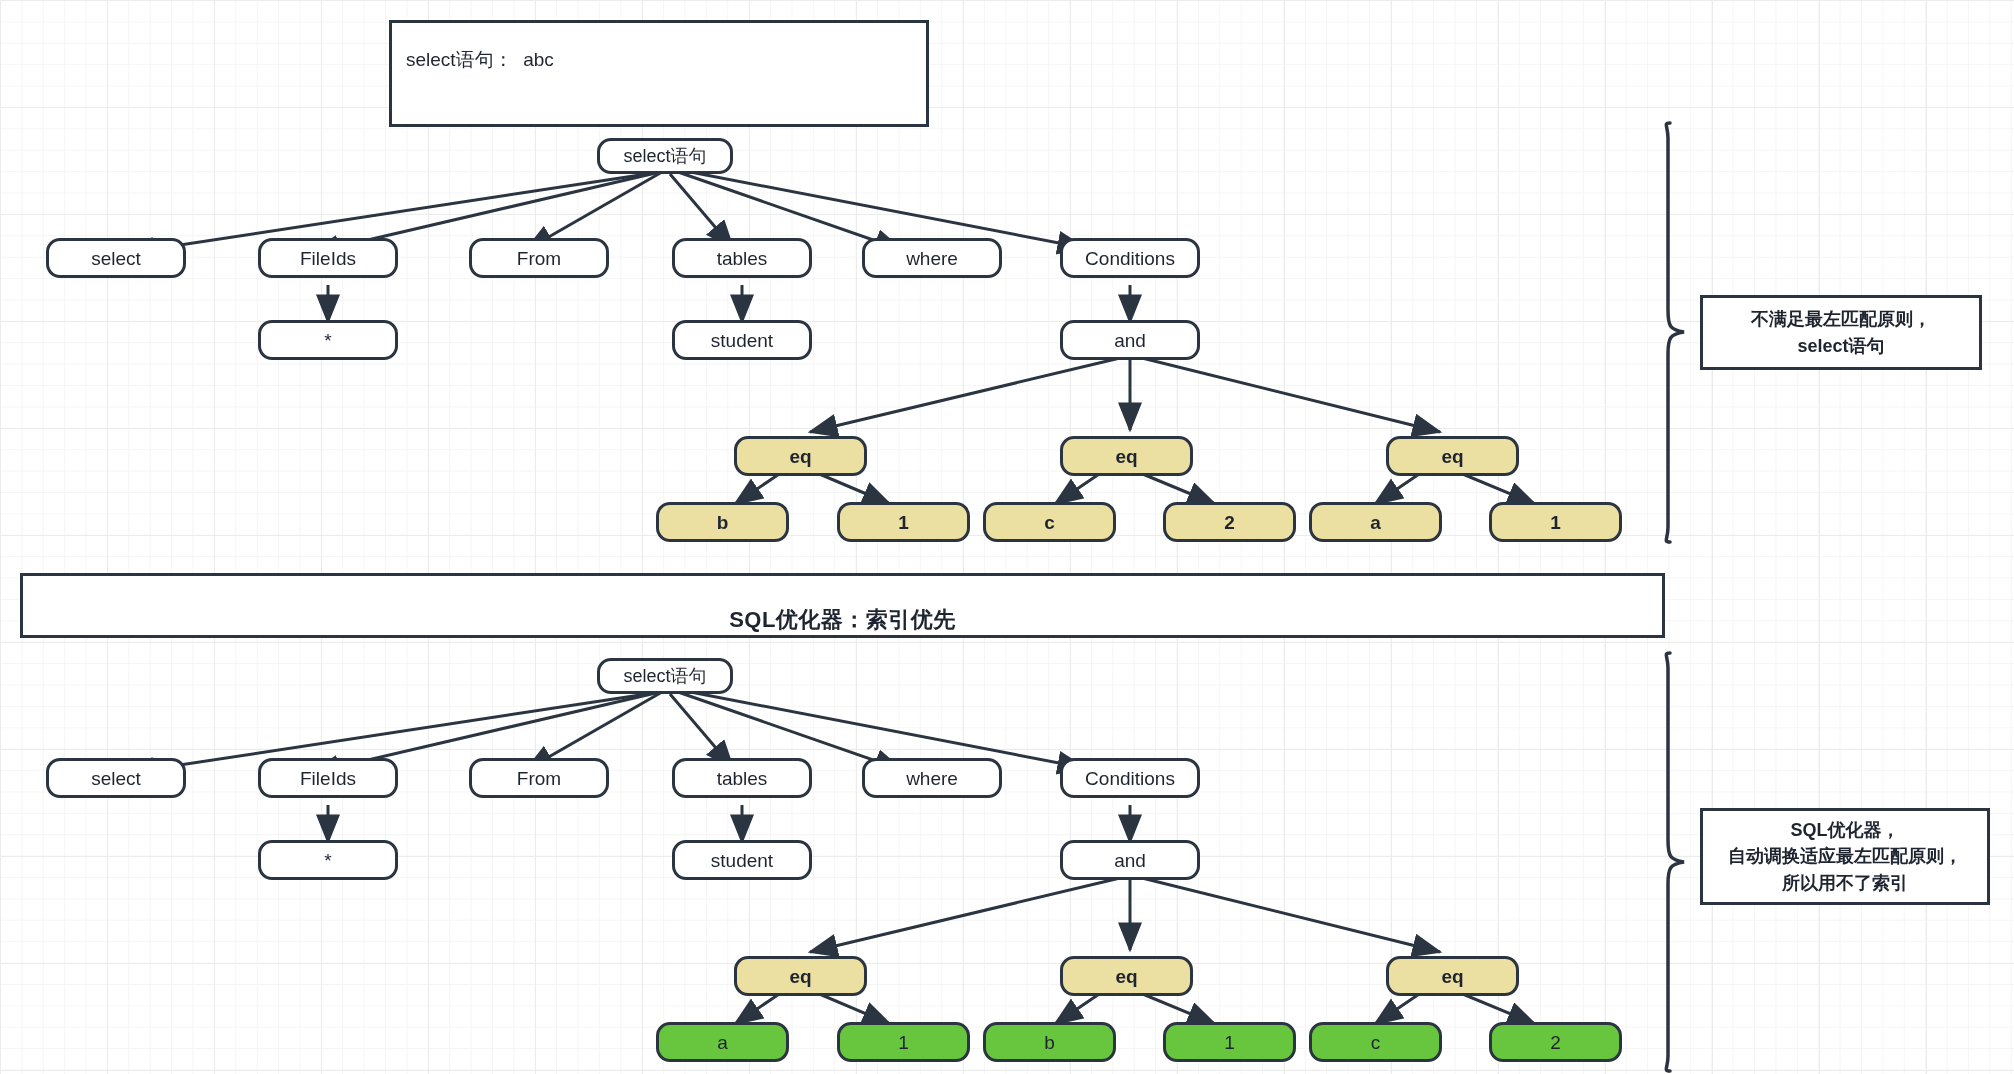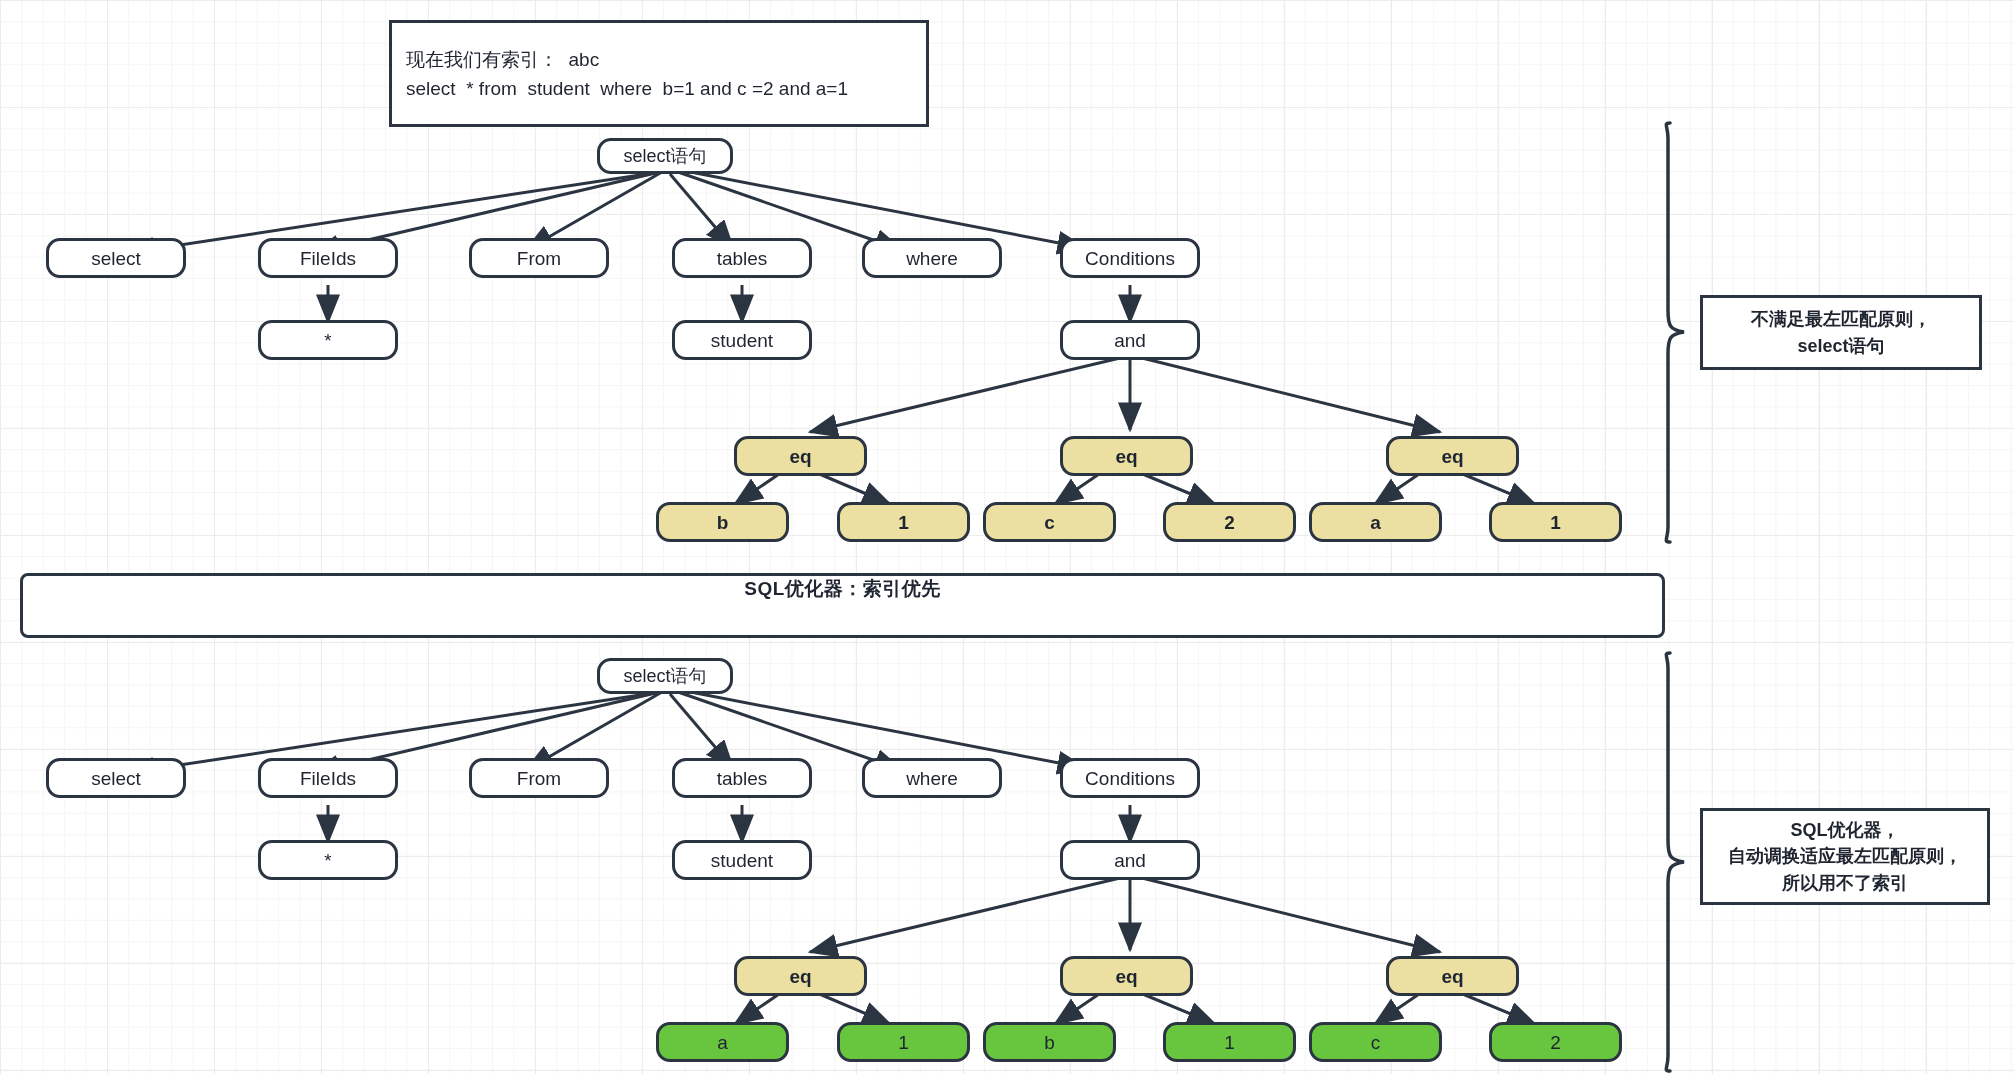--- a/index.html
+++ b/index.html
@@ -63,26 +63,25 @@
   }
   #note-box {
     padding: 22px 14px 10px 14px;
     font-size: 19px;
     line-height: 1.55;
   }
   #note-box .note-line { white-space: pre; }
 
   #banner {
     display: flex;
-    align-items: flex-start;
+    align-items: flex-end;
     justify-content: center;
-    font-size: 19px;
+    font-size: 22px;
     font-weight: bold;
     letter-spacing: .5px;
-    border-radius: 8px;
   }
 
   .callout {
     display: flex;
     flex-direction: column;
     align-items: center;
     justify-content: center;
     font-size: 18px;
     font-weight: bold;
     line-height: 1.45;
@@ -148,22 +147,21 @@
       <path d="M785,990 L735,1024"></path>
       <path d="M810,990 L890,1024"></path>
       <path d="M1105,990 L1055,1024"></path>
       <path d="M1133,990 L1215,1024"></path>
       <path d="M1425,990 L1375,1024"></path>
       <path d="M1453,990 L1535,1024"></path>
     </g>
   </svg>
 
   <div class="rectbox" id="note-box" style="left:389px; top:20px; width:540px; height:107px;">
-    <div class="note-line">现在我们有索引：  abc</div>
-    <div class="note-line">select  * from  student  where  b=1 and c =2 and a=1</div>
+    <div class="note-line">select语句：  abc</div>
   </div>
 
   <div class="node root" style="left:597px; top:138px; width:136px; height:36px;">select语句</div>
 
   <div class="node" style="left:46px; top:238px; width:140px; height:40px;">select</div>
   <div class="node" style="left:258px; top:238px; width:140px; height:40px;">FileIds</div>
   <div class="node" style="left:469px; top:238px; width:140px; height:40px;">From</div>
   <div class="node" style="left:672px; top:238px; width:140px; height:40px;">tables</div>
   <div class="node" style="left:862px; top:238px; width:140px; height:40px;">where</div>
   <div class="node" style="left:1060px; top:238px; width:140px; height:40px;">Conditions</div>

